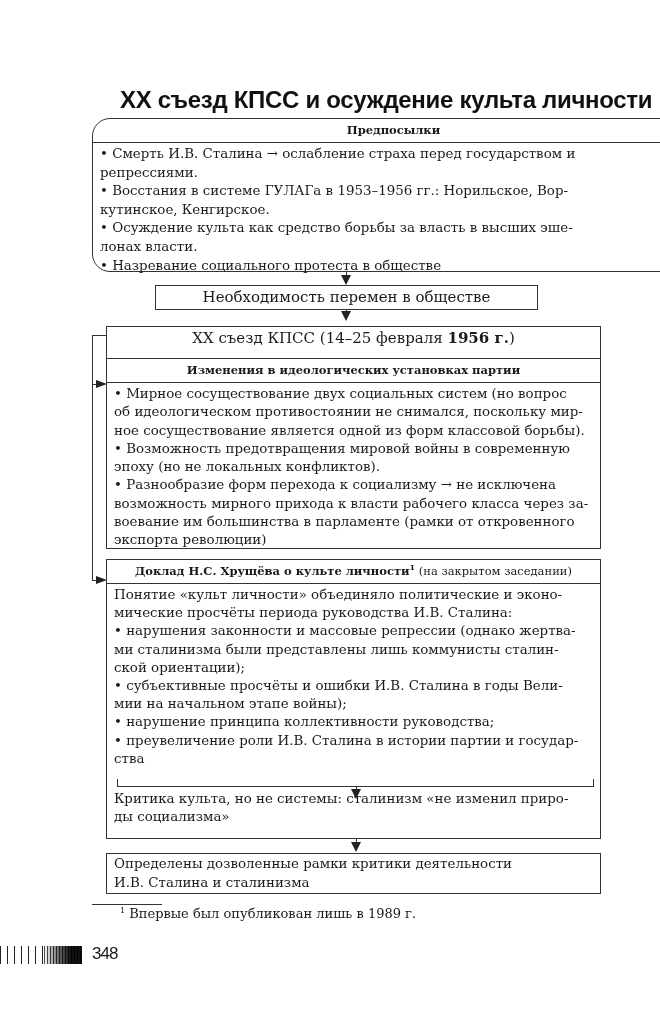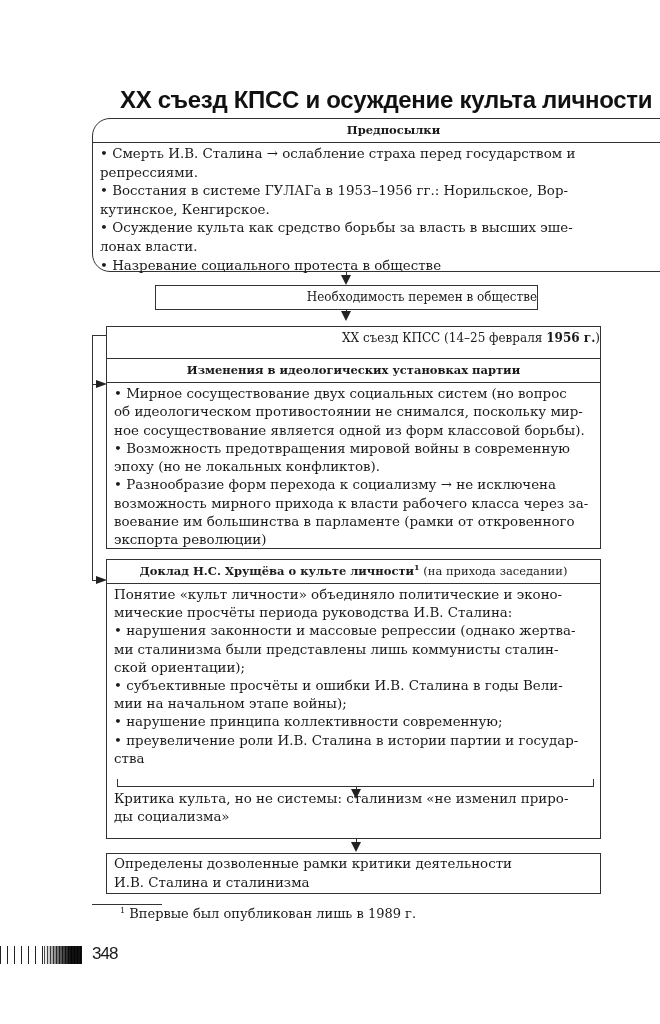--- a/index.html
+++ b/index.html
@@ -5,21 +5,21 @@
   html, body { margin:0; padding:0; background:#fff; }
   body { width:660px; height:1024px; position:relative; overflow:hidden; color:#1a1a1a;
          font-family:"DejaVu Serif", "Liberation Serif", serif; }
   .title { position:absolute; left:120px; top:86px; font-family:"Liberation Sans", "DejaVu Sans", sans-serif;
            font-weight:bold; font-size:24px; letter-spacing:-0.3px; color:#111; white-space:nowrap; }
   .box { position:absolute; border:1.3px solid #333; box-sizing:border-box; background:#fff; }
   .box-head { text-align:center; font-weight:bold; font-size:11.5px; border-bottom:1.3px solid #333;
               height:23px; line-height:23px; white-space:nowrap; }
   .box-body { padding:2px 6px 3px 7px; font-size:13.4px; line-height:18.6px; text-align:justify; }
   .box-body p { margin:0; }
-  .center-line { text-align:right; font-size:12px; white-space:nowrap; }
+  .center-line { text-align:center; font-size:15px; white-space:nowrap; }
   .vline { position:absolute; width:1.3px; background:#333; }
   .hline { position:absolute; height:1.3px; background:#333; }
   .arrow-down { position:absolute; width:0; height:0; border-left:5px solid transparent;
                 border-right:5px solid transparent; border-top:10px solid #222; }
   .arrow-right { position:absolute; width:0; height:0; border-top:4px solid transparent;
                  border-bottom:4px solid transparent; border-left:11px solid #222; }
   .sup { font-size:8px; vertical-align:super; line-height:0; }
   .normal { font-weight:normal; }
   .bracket { position:absolute; border:1.1px solid #333; border-top:none; height:8px; box-sizing:border-box; }
   .footnote-rule { position:absolute; left:92px; top:904px; width:70px; height:1px; background:#333; }
@@ -84,31 +84,31 @@
     <p>эпоху (но не локальных конфликтов).</p>
     <p>• Разнообразие форм перехода к социализму →  не исключена</p>
     <p>возможность мирного прихода к власти рабочего класса через за-</p>
     <p>воевание им большинства в парламенте (рамки от откровенного</p>
     <p>экспорта революции)</p>
   </div>
 </div>
 
 <div class="box" style="left:106px; top:559px; width:495px; height:280px;">
   <div class="box-head">
-    <span>Доклад Н.С. Хрущёва о культе личности</span><span class="sup">1</span><span class="normal"> (на прихода заседании)</span>
+    <span>Доклад Н.С. Хрущёва о культе личности</span><span class="sup">1</span><span class="normal"> (на закрытом заседании)</span>
   </div>
   <div class="box-body" style="line-height:18.2px;">
     <p>Понятие «культ личности» объединяло политические и эконо-</p>
     <p>мические просчёты периода руководства И.В. Сталина:</p>
     <p>• нарушения законности и массовые репрессии (однако жертва-</p>
     <p>ми сталинизма были представлены лишь коммунисты сталин-</p>
     <p>ской ориентации);</p>
     <p>• субъективные просчёты и ошибки И.В. Сталина в годы Вели-</p>
     <p>мии на начальном этапе войны);</p>
-    <p>• нарушение принципа коллективности современную;</p>
+    <p>• нарушение принципа коллективности руководства;</p>
     <p>• преувеличение роли И.В. Сталина в истории партии и государ-</p>
     <p>ства</p>
     <div style="height:22px;"></div>
     <p>Критика культа, но не системы: сталинизм «не изменил приро-</p>
     <p>ды социализма»</p>
   </div>
 </div>
 
 <div class="bracket" style="left:117px; top:779px; width:477px;"></div>
 <div class="vline" style="left:356px; top:787px; height:3px;"></div>

